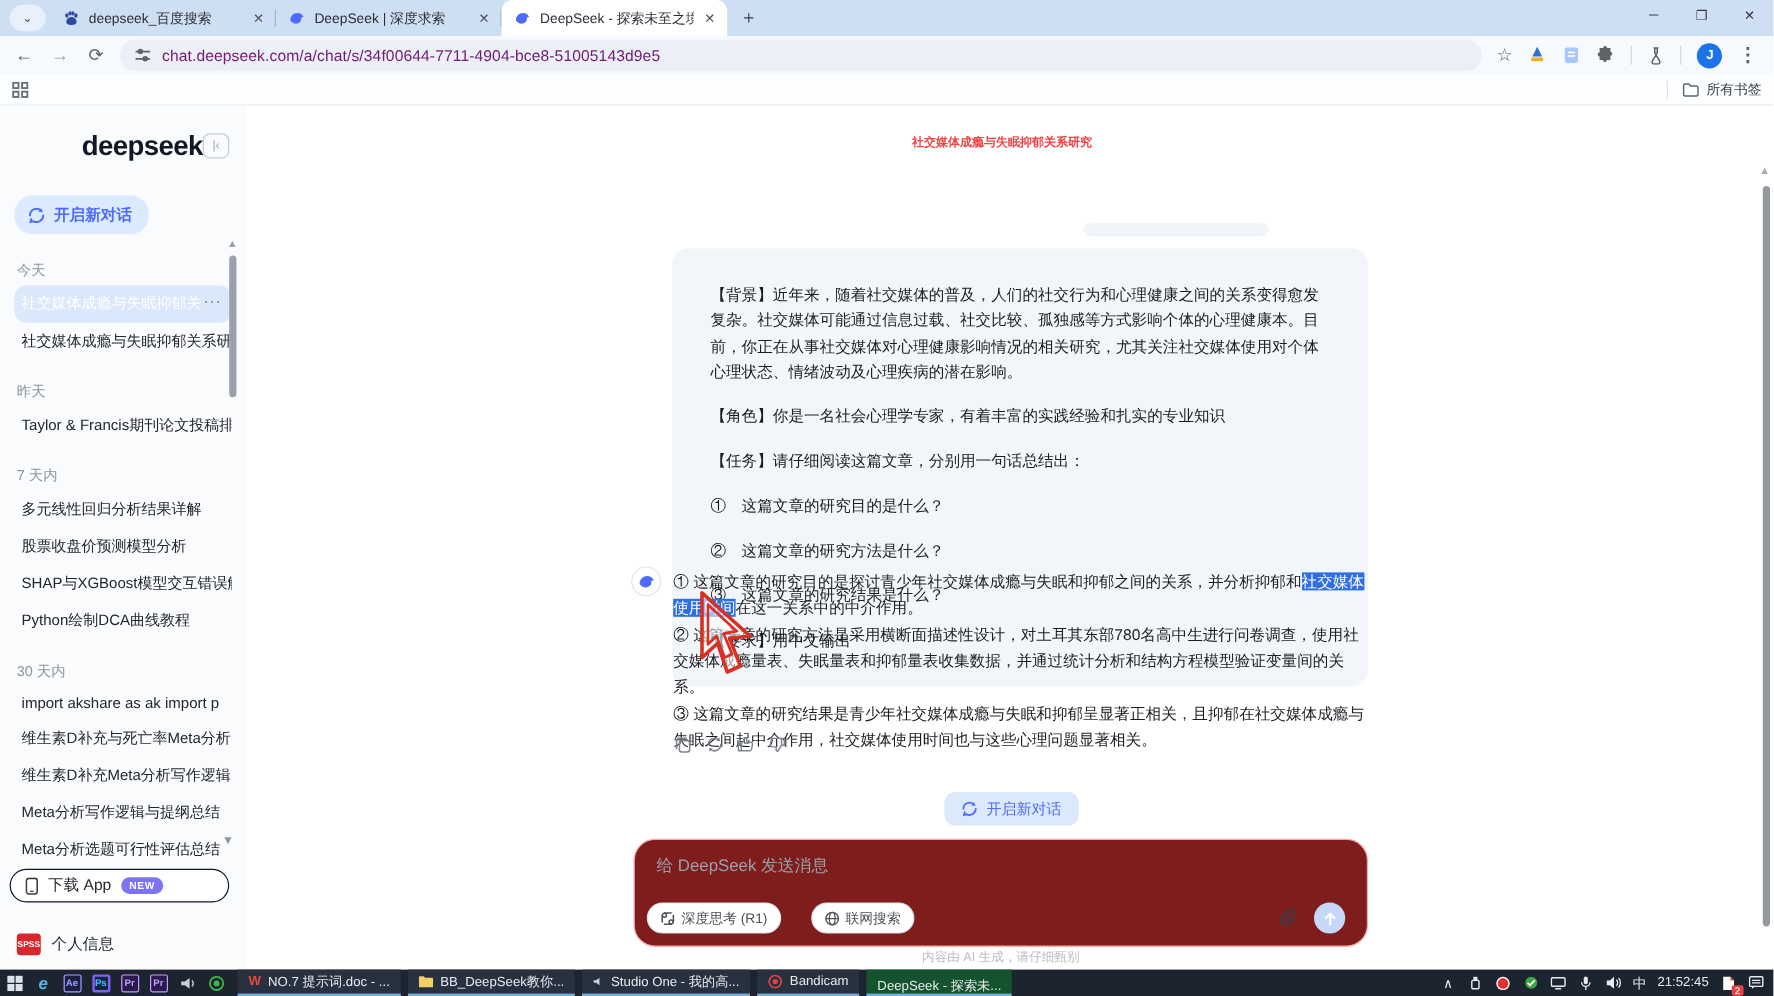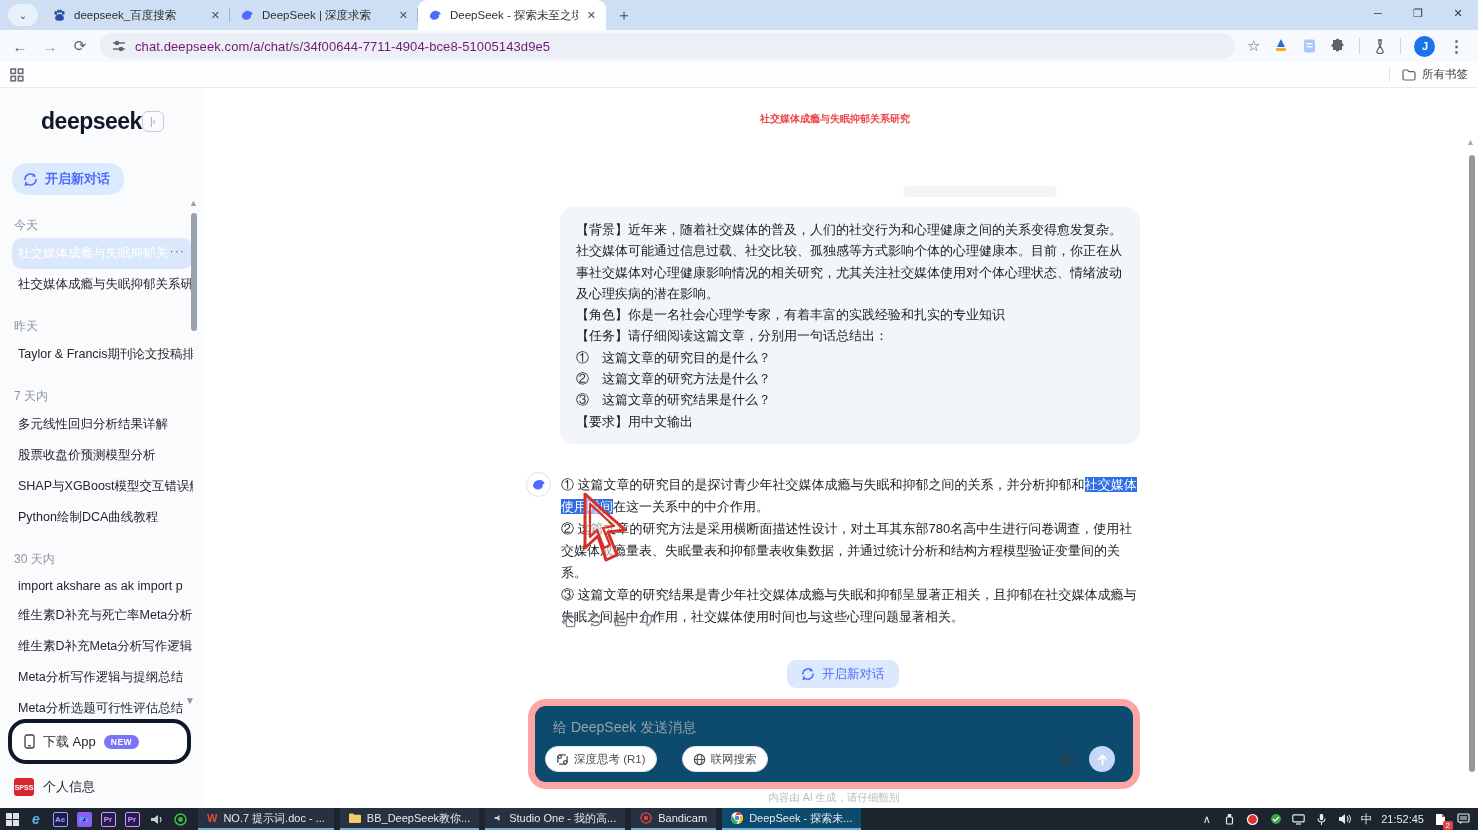--- a/index.html
+++ b/index.html
@@ -27,67 +27,67 @@
   .omnibox .url { font-size:13px; color:#701a75; letter-spacing:.1px; }
   .ext-row { display:flex; align-items:center; gap:13px; margin-left:2px; }
   .avatar-j { width:21px; height:21px; border-radius:50%; background:#1a73e8; color:#fff; font-size:11px; font-weight:bold; display:flex; align-items:center; justify-content:center; }
   .vsep { width:1px; height:16px; background:#d4d9e0; }
 
   .bookmarks { position:absolute; top:62px; left:0; right:0; height:26px; background:#fdfeff; border-bottom:1px solid #e8ebef; display:flex; align-items:center; padding:0 10px; }
   .bm-right { margin-left:auto; display:flex; align-items:center; gap:6px; font-size:11.5px; color:#3c4043; border-left:1px solid #e0e3e8; padding-left:12px; }
 
   
   #sidebar { position:absolute; top:88px; bottom:22px; left:0; width:205px; background:#fafbfd; }
-  .sb-head { display:flex; align-items:center; justify-content:center; padding:20px 14px 0 14px; }
+  .sb-head { display:flex; align-items:center; justify-content:flex-end; padding:20px 14px 0 14px; }
   .ds-logo { font-size:23px; font-weight:bold; color:#111827; letter-spacing:-0.5px; }
   .collapse-btn { width:22px; height:21px; border:1.5px solid #c6cbd4; border-radius:6px; color:#9aa0aa; font-size:10px; display:flex; align-items:center; justify-content:center; }
   .newchat-btn { display:flex; align-items:center; gap:7px; margin:28px 0 0 12px; padding:7px 14px 7px 11px; background:#dbeafe; border:none; border-radius:15px; color:#4d6bfe; font-size:13px; font-weight:bold; font-family:inherit; }
   .sb-list { padding:22px 12px 0 12px; }
   .sb-label { font-size:12px; color:#8f949e; margin:18px 0 4px 2px; }
   .sb-label:first-child { margin-top:0; }
   .sb-item { font-size:12.5px; color:#23262b; padding:7px 8px 7px 6px; white-space:nowrap; overflow:hidden; border-radius:10px; position:relative; }
   .sb-item.sel { background:#dbe7fb; }
   .sb-item.sel .more { position:absolute; right:8px; top:6px; color:#5f6troph368; color:#5f6368; letter-spacing:1px; }
   .sb-scroll { position:absolute; right:8px; top:125px; width:6px; height:118px; background:#9aa1ab; border-radius:3px; }
   .sb-scroll-arrow { position:absolute; right:7px; top:110px; color:#9aa1ab; font-size:9px; }
   .sb-chev { position:absolute; right:10px; bottom:102px; color:#8f949e; font-size:10px; }
-  .dl-btn { position:absolute; left:8px; right:14px; bottom:44px; height:45px; border:4px solid #0f172a; border-radius:18px; background:#fff; display:flex; align-items:center; gap:8px; padding:0 12px; font-size:13px; color:#1f2329; }
+  .dl-btn { position:absolute; left:8px; right:14px; bottom:56px; height:28px; border:1px solid #0f172a; border-radius:18px; background:#fff; display:flex; align-items:center; gap:8px; padding:0 12px; font-size:13px; color:#1f2329; }
   .new-badge { background:#7b74f5; color:#fff; font-size:8.5px; font-weight:bold; border-radius:8px; padding:2px 7px; letter-spacing:.5px; }
   .profile-row { position:absolute; left:14px; bottom:12px; display:flex; align-items:center; gap:9px; font-size:13px; color:#23262b; }
   .spss-ic { width:20px; height:18px; background:#d9262c; border-radius:3px; color:#fff; font-size:7px; font-weight:bold; display:flex; align-items:center; justify-content:center; }
 
   
   .chat-title { position:absolute; top:112px; left:205px; width:1260px; text-align:center; font-size:10px; font-weight:bold; color:#ef4444; }
   .remnant { position:absolute; left:903px; top:186px; width:154px; height:11px; background:#f1f4f8; border-radius:6px; }
   .user-bubble { position:absolute; left:560px; top:207px; width:580px; background:#f2f5f9; border-radius:14px; padding:12px 16px; font-size:13px; line-height:21.3px; color:#1b1d22; }
-  .user-bubble p { margin:0; }
+  .user-bubble p { margin:16px; }
   .ai-avatar { position:absolute; left:526px; top:472px; width:25px; height:25px; border-radius:50%; border:1px solid #e0e4ea; background:#fff; display:flex; align-items:center; justify-content:center; }
   .ai-text { position:absolute; left:561px; top:474px; width:578px; font-size:13px; line-height:22px; color:#1b1d22; }
   .ai-text p { margin:0; }
   .sel { background:#2f6fe4; color:#fff; }
   .ai-actions { position:absolute; left:561px; top:612px; display:flex; gap:9px; }
   .ai-actions .act { width:17px; height:17px; color:#80858d; }
   .cursor-red { position:absolute; left:577px; top:490px; width:54px; height:80px; z-index:6; }
   .center-newchat { position:absolute; left:787px; top:660px; height:28px; display:flex; align-items:center; gap:7px; padding:0 14px; background:#dce9fd; border:none; border-radius:9px; color:#4d6bfe; font-size:12.5px; font-family:inherit; }
-  .composer { position:absolute; left:528px; top:699px; width:612px; height:90px; background:#0c4a6e; border:7px solid #fca5a5; border-radius:18px; }
+  .composer { position:absolute; left:528px; top:699px; width:612px; height:90px; background:#7f1d1d; border:1px solid #fca5a5; border-radius:18px; }
   .composer .ph { position:absolute; left:18px; top:13px; font-size:14px; color:#9aa0ab; }
   .pillrow { position:absolute; left:10px; bottom:10px; display:flex; gap:25px; }
   .pill { display:flex; align-items:center; gap:5px; height:26px; padding:0 10px; border:1px solid #dfe3ea; border-radius:14px; background:#fff; font-size:11.5px; color:#4c5058; }
   .attach { position:absolute; right:56px; bottom:13px; width:20px; height:20px; color:#3a3f47; }
   .send-btn { position:absolute; right:18px; bottom:10px; width:26px; height:26px; border-radius:50%; background:#c6d8f8; border:none; display:flex; align-items:center; justify-content:center; }
   .disclaimer { position:absolute; left:528px; top:791px; width:612px; text-align:center; font-size:10.5px; color:#b7bbc3; }
   .page-scroll { position:absolute; right:3px; top:155px; width:6px; height:617px; background:#93999f; border-radius:3px; }
   .page-scroll-arrow { position:absolute; right:3px; top:137px; color:#a7abb1; font-size:9px; }
 
   
   .taskbar { position:absolute; left:0; right:0; bottom:0; height:22px; background:#1c2430; display:flex; align-items:center; color:#e8eaee; }
   .tb-ic { width:24px; height:22px; display:flex; align-items:center; justify-content:center; flex:0 0 auto; }
   .adobe { width:15px; height:15px; border-radius:2px; font-size:8px; font-weight:bold; display:flex; align-items:center; justify-content:center; }
   .tb-btn { height:22px; display:flex; align-items:center; gap:6px; padding:0 9px; margin-left:6px; background:#28313f; border-bottom:2px solid #76add9; font-size:11px; white-space:nowrap; max-width:140px; overflow:hidden; }
-  .tb-btn.active { background:#0c4a6e; }
+  .tb-btn.active { background:#14532d;flex-direction:column; }
   .tray { margin-left:auto; display:flex; align-items:center; gap:9px; padding-right:8px; font-size:11px; }
   .tray .t-ic { width:14px; height:14px; display:flex; align-items:center; justify-content:center; }
   .badge-wrap { position:relative; }
   .badge { position:absolute; right:-6px; bottom:-4px; background:#e04343; color:#fff; font-size:8px; border-radius:2px; padding:0 3px; }
 </style>
 </head>
 <body>
 
 <div id="stage">
 
@@ -356,21 +356,21 @@
           </g>
         </svg>
     </div>
     <div class="tb-ic">
         <span style="color:#58b6e8;font-size:14px;font-weight:bold;font-style:italic;">e</span>
       </div>
     <div class="tb-ic">
         <span class="adobe" style="background:#1f1b45;color:#9aa2ff;border:1px solid #9aa2ff;">Ae</span>
       </div>
     <div class="tb-ic">
-        <span class="adobe" style="background:#0c2a44;color:#4db8ff;border:6px solid #8b5cf6;">Ps</span>
+        <span class="adobe" style="background:#0c2a44;color:#4db8ff;border:2px solid #8b5cf6;">Ps</span>
       </div>
     <div class="tb-ic">
         <span class="adobe" style="background:#2a1a4a;color:#c79bff;border:1px solid #c79bff;">Pr</span>
       </div>
     <div class="tb-ic">
         <span class="adobe" style="background:#2a1a4a;color:#c79bff;border:1px solid #c79bff;">Pr</span>
       </div>
     <div class="tb-ic">
       <svg width="13" height="13" viewBox="0 0 13 13">
           <path d="M1 5h3l4-3v9L4 8H1z" fill="#c9ced6"></path>

